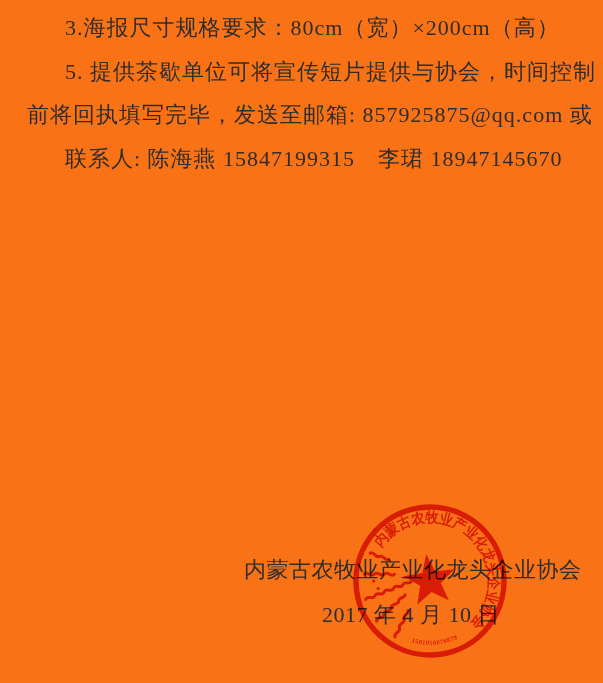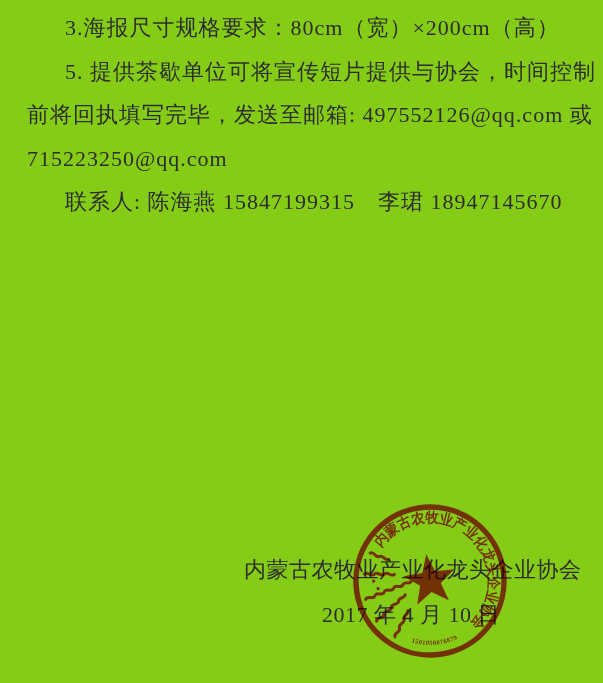--- a/index.html
+++ b/index.html
@@ -1,19 +1,19 @@
 <!DOCTYPE html>
 <html><head>
 <meta charset="utf-8">
 <style>
   html,body { margin:0; padding:0; background:#ffffff; }
   .page {
     position:relative;
     width:603px; height:683px;
-    background:#84cc16;
+    background:#f97316;
     overflow:hidden;
     font-family:"Liberation Serif","DejaVu Serif",serif;
     color:#2d2d2d;
   }
   .body-text {
     position:absolute;
     left:27px; top:6px; width:572px;
     font-size:22px;
     letter-spacing:1px;
   }
@@ -49,22 +49,21 @@
   }
 </style>
 </head>
 <body>
 
 <div class="page">
 
   <div class="body-text">
     <div class="line indent">3.海报尺寸规格要求：80cm（宽）×200cm（高）</div>
     <div class="line indent">5. 提供茶歇单位可将宣传短片提供与协会，时间控制</div>
-    <div class="line">前将回执填写完毕，发送至邮箱: 497552126@qq.com 或</div>
-    <div class="line">715223250@qq.com</div>
+    <div class="line">前将回执填写完毕，发送至邮箱: 857925875@qq.com 或</div>
     <div class="line indent">联系人: 陈海燕 15847199315　李珺 18947145670</div>
   </div>
 
   <div class="signature">
     <div class="sig-line">内蒙古农牧业产业化龙头企业协会</div>
     <div class="sig-line">2017 年 4 月 10 日</div>
   </div>
 
   <div class="seal">
     <svg viewBox="0 0 164 164" width="164" height="164" xmlns="http://www.w3.org/2000/svg" xmlns:xlink="http://www.w3.org/1999/xlink">

